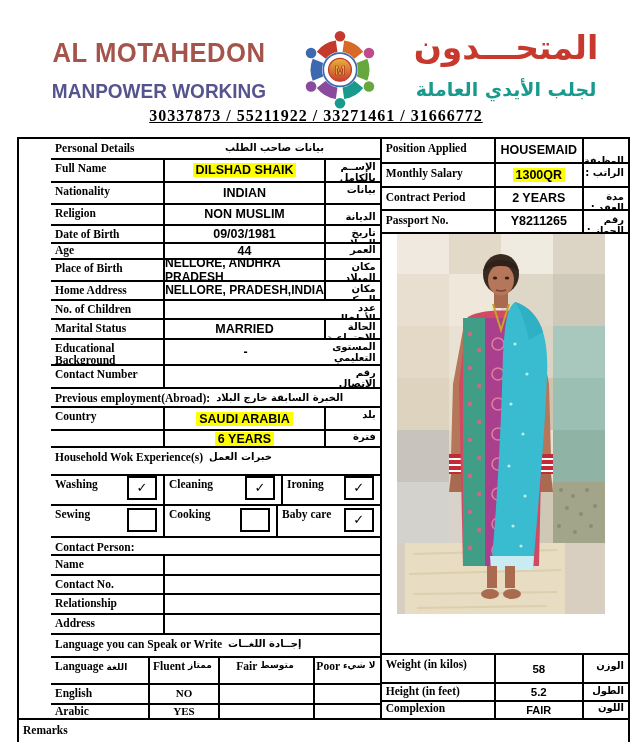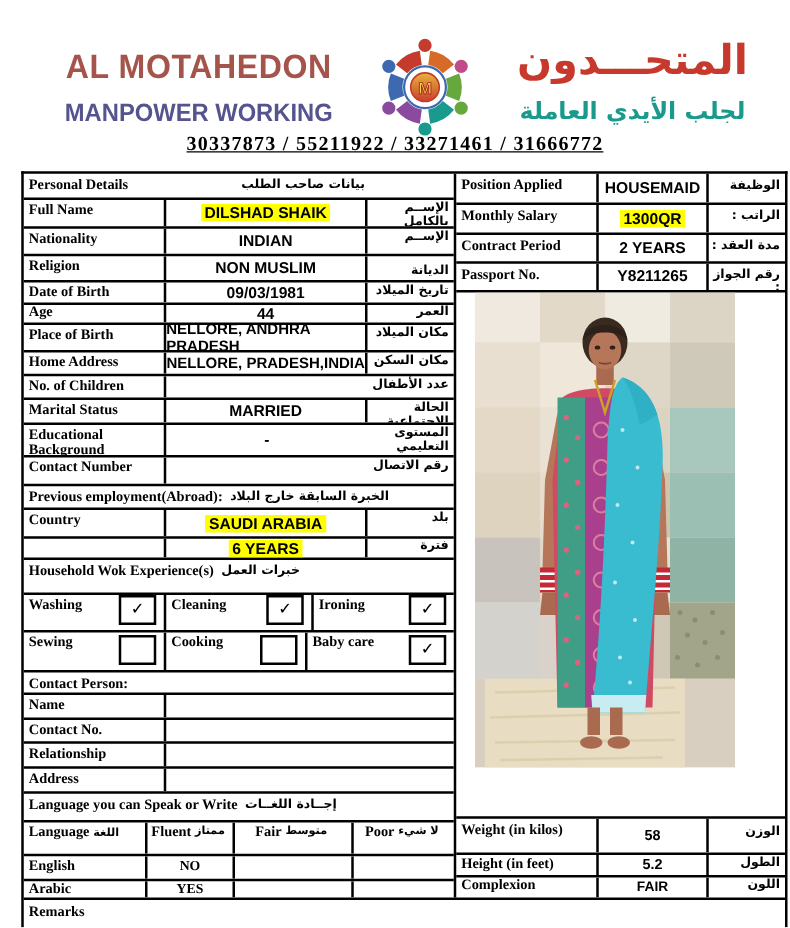--- a/index.html
+++ b/index.html
@@ -16,21 +16,21 @@
   #ar-title{position:absolute;left:390px;top:28px;width:232px;text-align:center;direction:rtl;
             font-family:"DejaVu Sans",sans-serif;font-weight:bold;font-size:33px;color:#c8392d;}
   #ar-sub{position:absolute;left:390px;top:78px;width:232px;text-align:center;direction:rtl;
           font-family:"DejaVu Sans",sans-serif;font-weight:bold;font-size:19px;color:#1a9a8c;}
   #phones{position:absolute;left:0;top:107px;width:632px;text-align:center;
           font-weight:bold;font-size:16px;letter-spacing:1px;text-decoration:underline;}
   
   #form{position:absolute;left:17px;top:137px;width:613px;height:605px;
         border:2px solid #000;border-bottom:none;box-sizing:border-box;display:flex;flex-direction:column;}
   #cols{display:flex;flex:1;min-height:0;}
-  #lcol{width:344px;display:flex;flex-direction:column;}
+  #lcol{width:344px;display:flex;flex-direction:column;margin-left:32px;}
   #rcol{flex:1;border-left:2px solid #000;display:flex;flex-direction:column;}
   .row{display:flex;border-bottom:2px solid #000;box-sizing:border-box;overflow:hidden;}
   .lbl{width:112px;padding:2px 0 0 4px;font-weight:bold;font-size:11.5px;line-height:1.05;box-sizing:border-box;}
   .val{width:163px;border-left:2px solid #000;border-right:2px solid #000;box-sizing:border-box;
        display:flex;align-items:center;justify-content:center;
        font-family:"Liberation Sans",sans-serif;font-weight:bold;font-size:12.5px;}
   .arc{flex:1;direction:rtl;text-align:right;padding:1px 4px 0 0;
        font-family:"DejaVu Sans",sans-serif;font-size:10px;font-weight:bold;}
   .merged{flex:1;border-left:2px solid #000;display:flex;box-sizing:border-box;}
   .mval{width:161px;display:flex;align-items:center;justify-content:center;
@@ -114,21 +114,21 @@
           <div class="lbl">Full Name</div>
           <div class="val">
               <span class="hl">DILSHAD SHAIK</span>
             </div>
           <div class="arc">الإســم بالكامل</div>
         </div>
 
         <div class="row" style="height:22px">
           <div class="lbl">Nationality</div>
           <div class="val">INDIAN</div>
-          <div class="arc">الإســم</div>
+          <div class="arc">بيانات</div>
         </div>
 
         <div class="row" style="height:21px">
           <div class="lbl">Religion</div>
           <div class="val">NON MUSLIM</div>
           <div class="arc" style="padding-top:6px">الديانة</div>
         </div>
 
         <div class="row" style="height:18px">
           <div class="lbl">Date of  Birth</div>
@@ -310,21 +310,21 @@
           <div class="lg3 lgc" style="padding-top:0"></div>
         </div>
 
       </div>
 
       <div id="rcol">
 
         <div class="row" style="height:25px">
           <div class="rlbl">Position Applied</div>
           <div class="rval">HOUSEMAID</div>
-          <div class="arc" style="padding-top:4px">الوظيفة</div>
+          <div class="arc" style="padding-top:16px">الوظيفة</div>
         </div>
         <div class="row" style="height:24px">
           <div class="rlbl">Monthly Salary</div>
           <div class="rval">
               <span class="hl">1300QR</span>
             </div>
           <div class="arc" style="padding-top:3px">الراتب :</div>
         </div>
         <div class="row" style="height:23px">
           <div class="rlbl">Contract Period</div>

